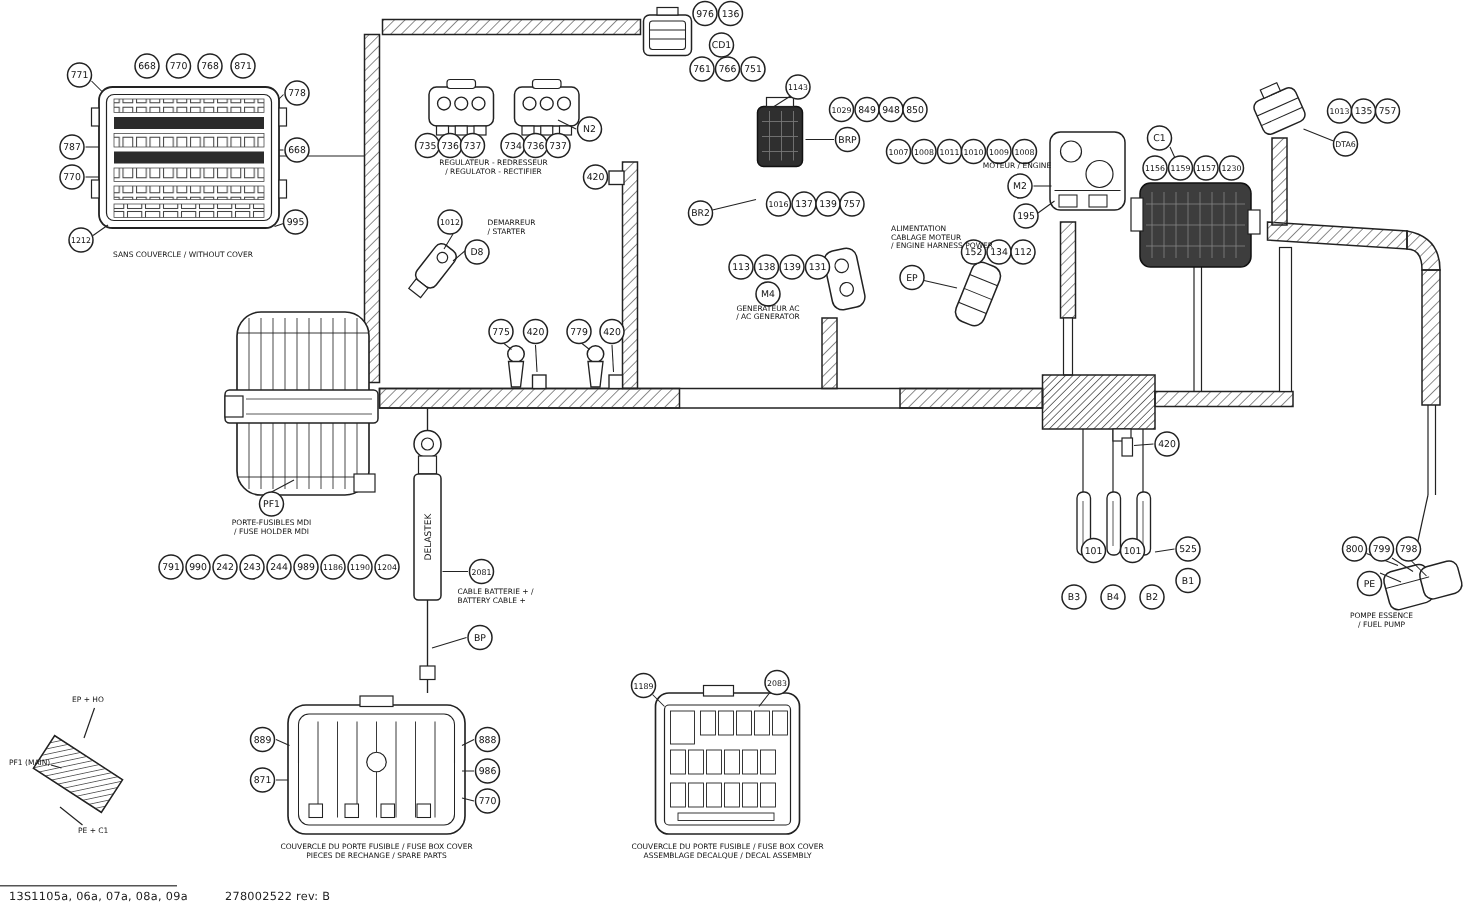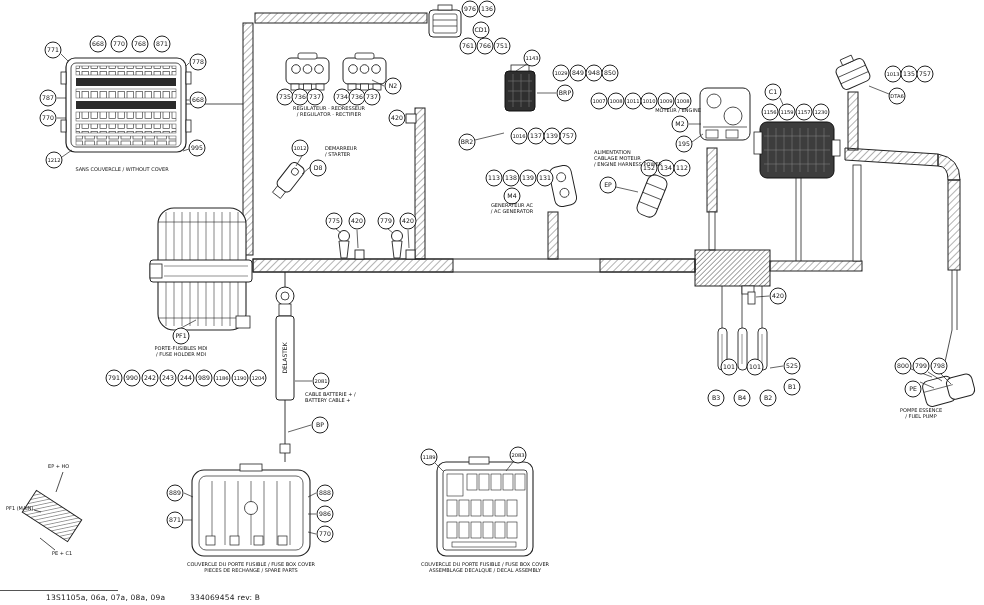--- a/index.html
+++ b/index.html
@@ -1,19 +1,19 @@
 <!DOCTYPE html>
 <html><head>
 <meta charset="utf-8">
 <style>
   html,body{margin:0;padding:0;background:#fff;}
   body{width:984px;height:605px;position:relative;font-family:"DejaVu Sans","Liberation Sans",sans-serif;overflow:hidden;}
   #diagram-svg{position:absolute;left:0;top:0;width:984px;height:605px;}
   #diagram-svg text{font-family:"DejaVu Sans","Liberation Sans",sans-serif;fill:#111;}
-  .footer{position:absolute;font-size:7.5px;color:#222;letter-spacing:0.2px;margin-left:40px;}
+  .footer{position:absolute;font-size:7.5px;color:#222;letter-spacing:0.2px;}
   #footer-sheet{left:6px;bottom:3px;}
   #footer-part{left:150px;bottom:3px;}
   .footer-rule{position:absolute;left:0;bottom:14px;width:118px;border-top:1px solid #555;height:0;}
 </style>
 </head>
 <body>
 
 <svg id="diagram-svg" viewBox="0 0 984 605" xmlns="http://www.w3.org/2000/svg">
   <defs>
     <pattern id="hatch" patternUnits="userSpaceOnUse" width="5" height="5" patternTransform="rotate(45)">
@@ -707,13 +707,13 @@
       <text x="485" y="566" text-anchor="middle" font-size="5"><tspan x="485" dy="0">COUVERCLE DU PORTE FUSIBLE / FUSE BOX COVER</tspan><tspan x="485" dy="5.8">ASSEMBLAGE DECALQUE / DECAL ASSEMBLY</tspan></text>
       <text x="48" y="468" text-anchor="start" font-size="5"><tspan x="48" dy="0">EP + HO</tspan></text>
       <text x="6" y="510" text-anchor="start" font-size="5"><tspan x="6" dy="0">PF1 (MAIN)</tspan></text>
       <text x="52" y="555" text-anchor="start" font-size="5"><tspan x="52" dy="0">PE + C1</tspan></text>
       <text x="287" y="358" text-anchor="middle" font-size="6" transform="rotate(-90 287 358)"><tspan x="287" dy="0">DELASTEK</tspan></text>
     </g>
 </svg>
 
 <div class="footer-rule"></div>
 <div id="footer-sheet" class="footer">13S1105a, 06a, 07a, 08a, 09a</div>
-<div id="footer-part" class="footer">334069454 rev: B</div>
+<div id="footer-part" class="footer">278002522 rev: B</div>
 
 </body></html>

